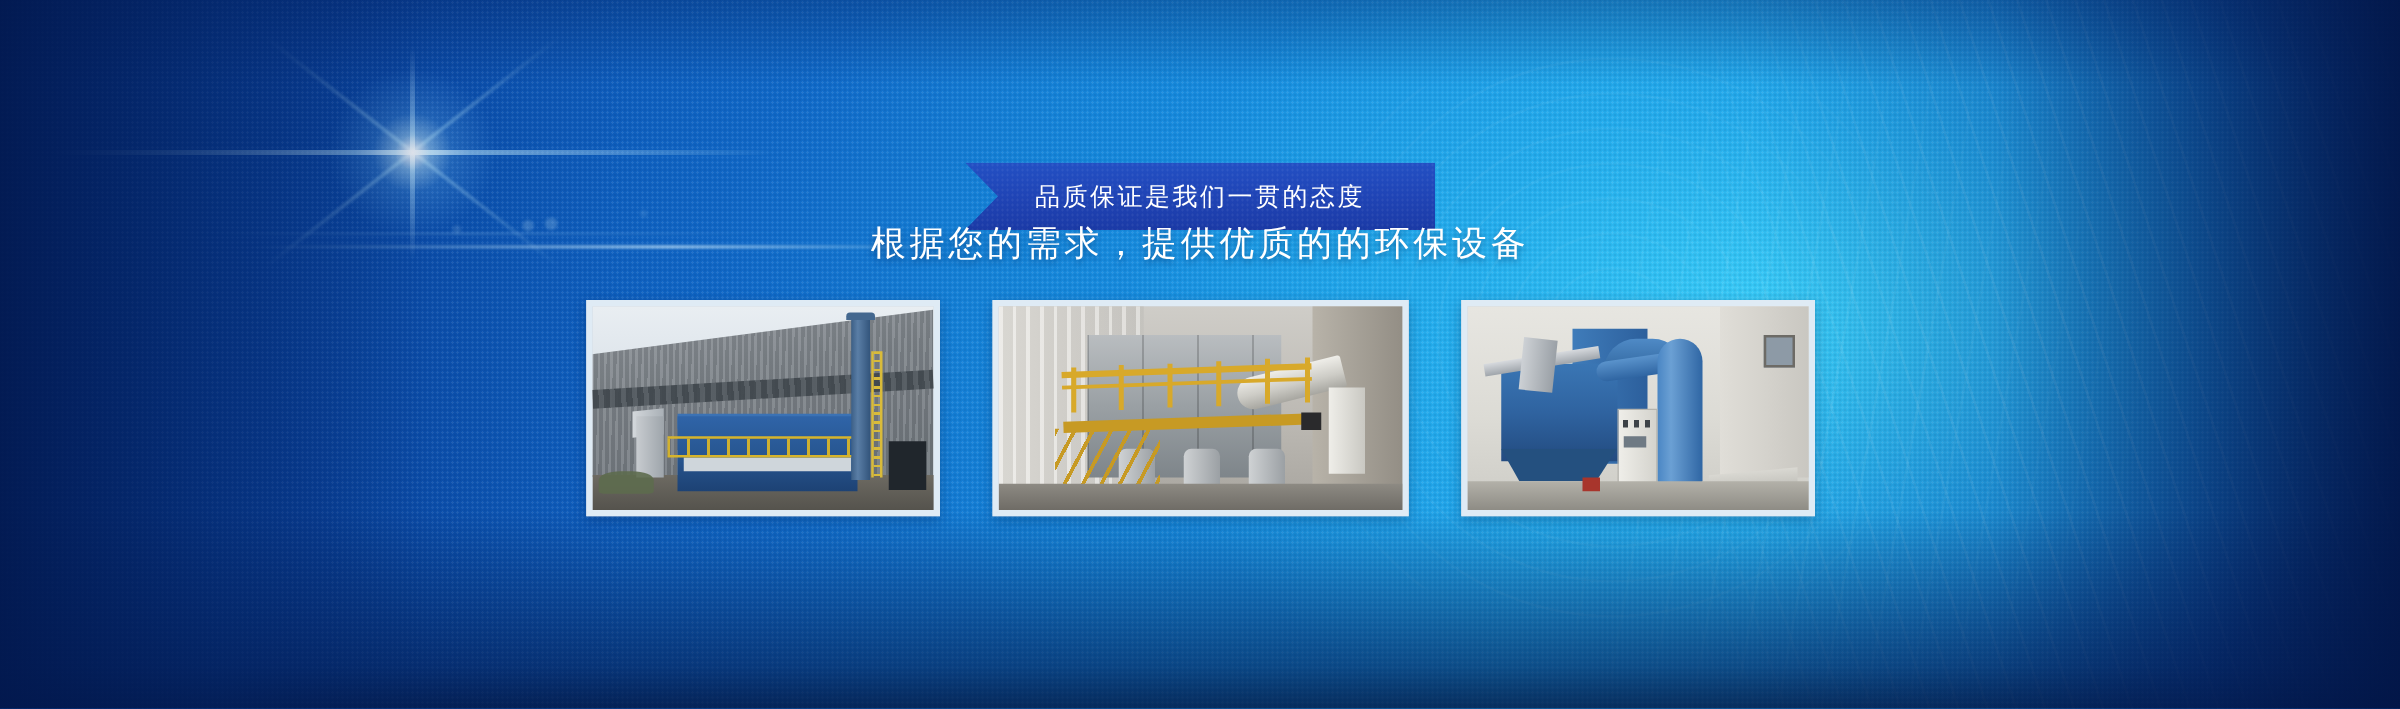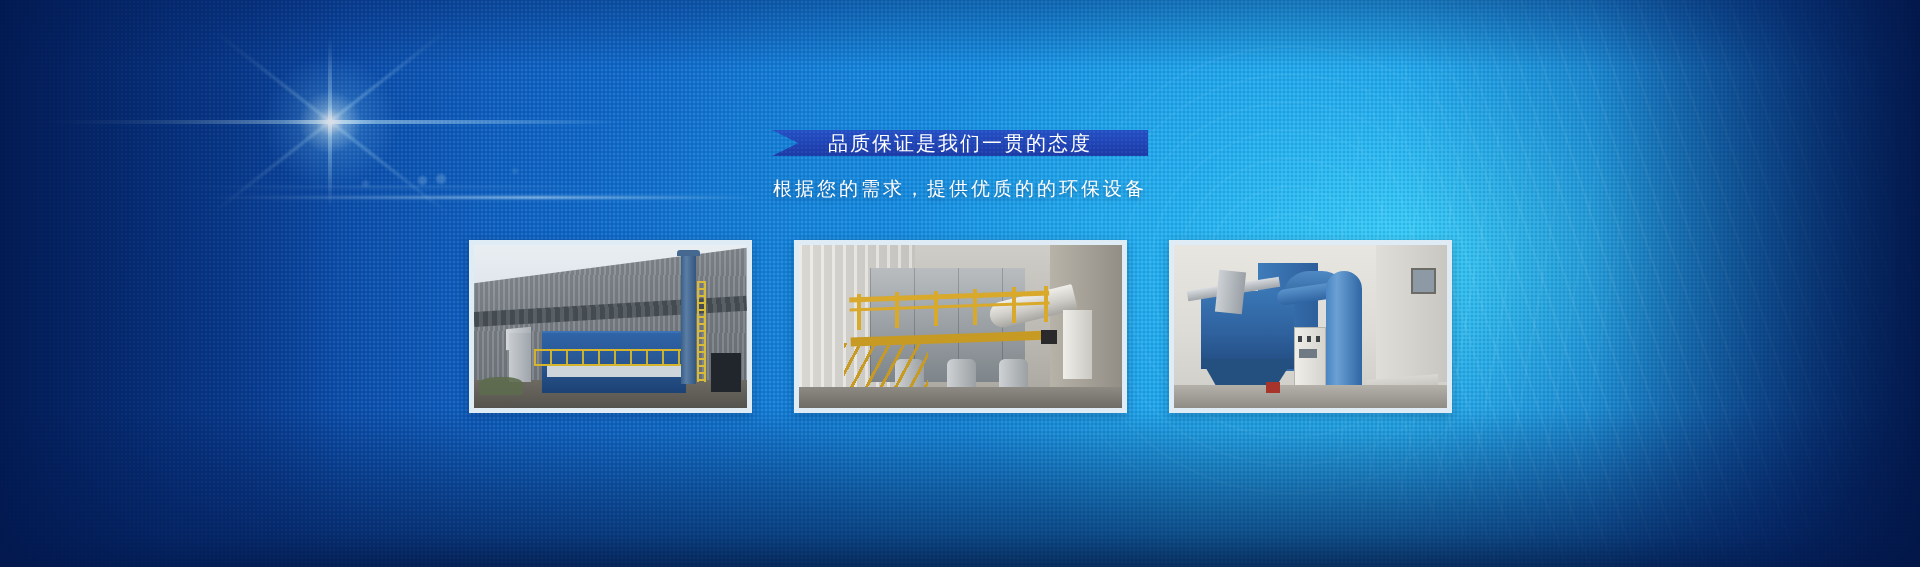--- a/index.html
+++ b/index.html
@@ -144,42 +144,42 @@
        6px 7px 10px rgba(0,30,70,0.45);
     white-space:nowrap;
   }
 
   .ribbon-wrap {
     position:absolute; top:130px; left:0; width:1920px;
     display:flex; justify-content:center; align-items:center;
   }
   .ribbon {
     position:relative;
-    height:26px;
+    height:54px;
     padding:0 56px;
     display:flex; align-items:center; justify-content:flex-start;
     background:linear-gradient(to bottom, #2350c4 0%, #1f43b4 55%, #1b3aa6 100%);
     color:#ffffff;
     font-size:20px; letter-spacing:2px;
     white-space:nowrap;
     clip-path:polygon(0% 0%, 100% 0%, 100% 100%, 0% 100%, 7% 50%);
   }
   .ribbon::after{
     content:""; position:absolute; inset:0;
     clip-path:polygon(0% 0%, 100% 0%, 100% 100%, 0% 100%, 7% 50%);
     background-image:radial-gradient(rgba(255,255,255,0.06) 0.9px, rgba(0,0,0,0) 1px);
     background-size:4px 4px;
     pointer-events:none;
   }
   .ribbon > span { position:relative; z-index:2; }
 
   .subline {
     position:absolute; top:176px; left:0; width:1920px;
     text-align:center;
-    font-size:19px; letter-spacing:3px;
+    font-size:28px; letter-spacing:3px;
     color:#ffffff;
     text-shadow:0 2px 5px rgba(0,40,90,0.45);
     white-space:nowrap;
   }
 
   
   .gallery {
     position:absolute; top:240px; left:0; width:1920px;
     display:flex; justify-content:center; align-items:flex-start;
     gap:42px;

